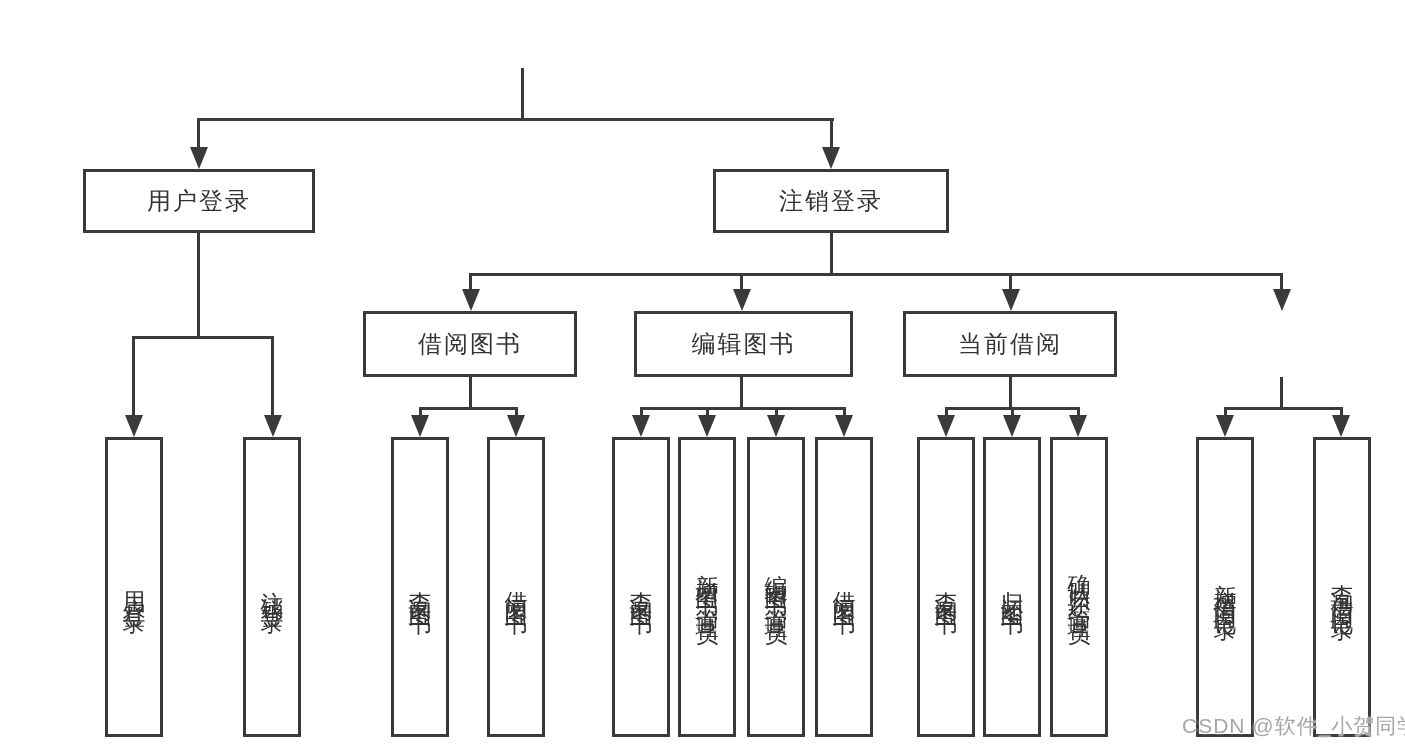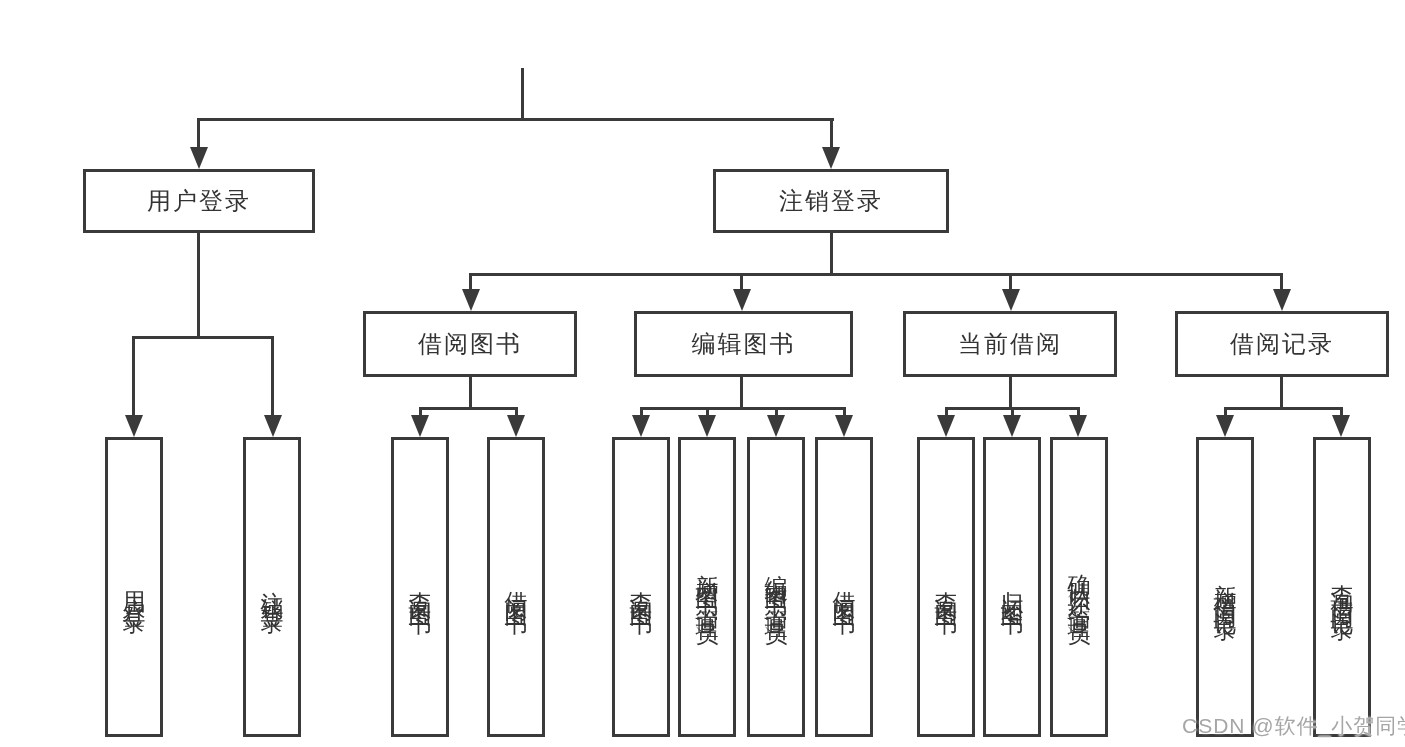--- a/index.html
+++ b/index.html
@@ -146,21 +146,20 @@
   <div class="seg" style="left:1340px;top:407px;width:3px;height:12px;"></div>
   <div class="arrow" style="left:1332px;top:415px;"></div>
 
 
   <div class="node" id="user-login-box">用户登录</div>
   <div class="node" id="book-mgmt-box">注销登录</div>
 
   <div class="node" id="new-book-box">借阅图书</div>
   <div class="node" id="book-borrow-box">编辑图书</div>
   <div class="node" id="cur-borrow-box">当前借阅</div>
-  <div class="node" id="borrow-rec-box">借阅记录</div>
 
   <div class="node leaf" id="leaf-1">用户登录</div>
   <div class="node leaf" id="leaf-2">注销登录</div>
 
   <div class="node leaf" id="leaf-3">查询图书</div>
   <div class="node leaf" id="leaf-4">借阅图书</div>
 
   <div class="node leaf" id="leaf-5">查询图书</div>
   <div class="node leaf" id="leaf-6">新增图书（管理员）</div>
   <div class="node leaf" id="leaf-7">编辑图书（管理员）</div>

